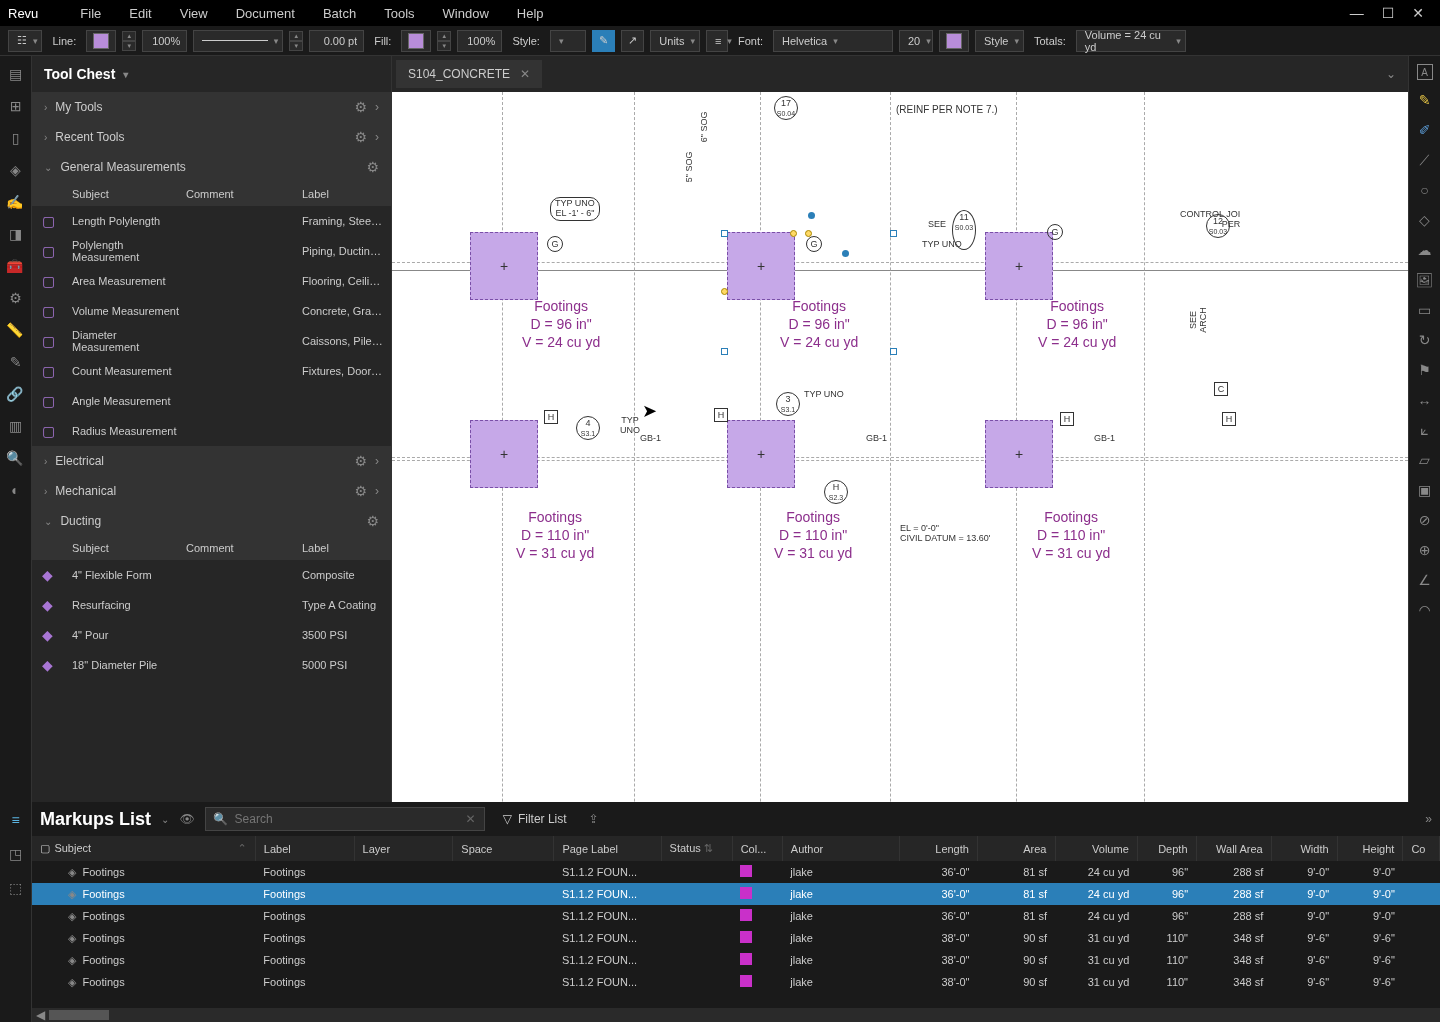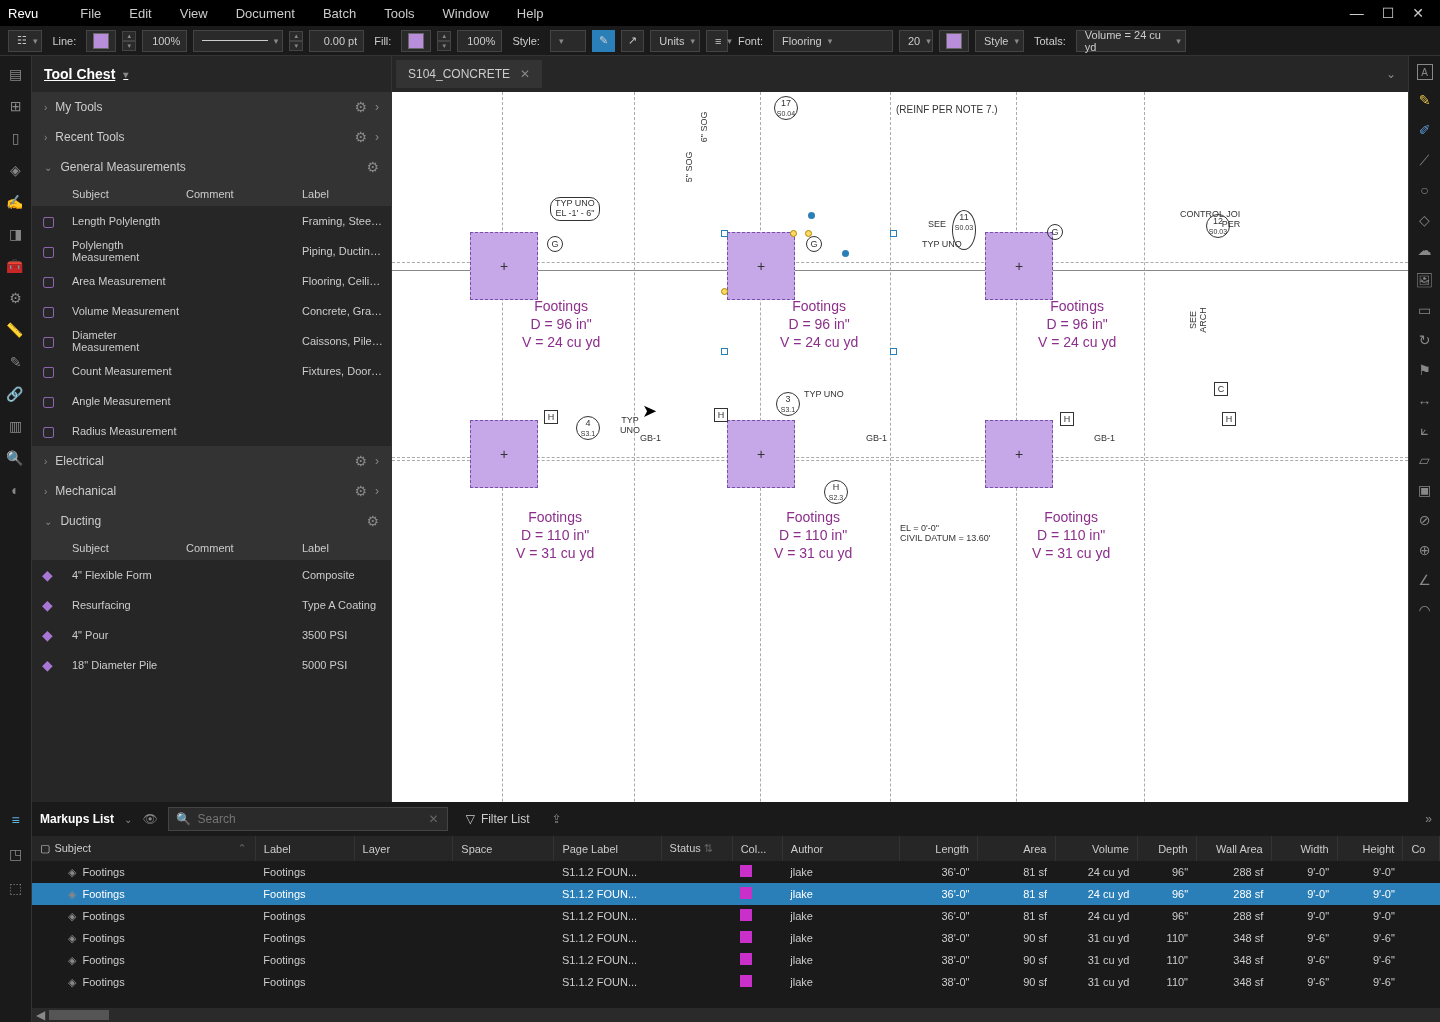--- a/index.html
+++ b/index.html
@@ -26,21 +26,21 @@
 
 .main { display: flex; height: calc(1022px - 56px); }
 
 
 .left-rail { width: 32px; background: #1a1a1a; display: flex; flex-direction: column; align-items: center; padding-top: 8px; gap: 12px; border-right: 1px solid #333; }
 .rail-icon { width: 20px; height: 20px; display: flex; align-items: center; justify-content: center; color: #888; cursor: pointer; font-size: 14px; }
 .rail-icon.active { color: #5bb3e0; }
 
 
 .tool-chest { width: 360px; background: #262626; display: flex; flex-direction: column; border-right: 1px solid #333; }
-.tc-header { height: 36px; background: #262626; display: flex; align-items: center; padding: 0 12px; color: #fff; font-size: 14px; font-weight: bold; text-decoration: underline; }
+.tc-header { height: 36px; background: #262626; display: flex; align-items: center; padding: 0 12px; color: #fff; font-size: 14px; font-weight: bold; }
 .tc-header::after { content: "▾"; margin-left: 8px; font-size: 10px; color: #888; }
 .tc-section { background: #333; display: flex; align-items: center; height: 30px; padding: 0 12px; color: #ccc; font-size: 12px; cursor: pointer; }
 .tc-section .chev { margin-right: 8px; font-size: 10px; color: #888; }
 .tc-section .gear { margin-left: auto; color: #888; font-size: 14px; }
 .tc-section .arrow { margin-left: 8px; color: #888; font-size: 12px; }
 .tc-grid-header { display: flex; background: #333; height: 24px; align-items: center; font-size: 11px; color: #ccc; padding-left: 40px; }
 .tc-grid-header .col-s { width: 114px; }
 .tc-grid-header .col-c { width: 116px; }
 .tc-grid-header .col-l { flex: 1; }
 .tc-row { display: flex; align-items: center; height: 28px; padding-left: 40px; font-size: 11px; color: #ccc; }
@@ -79,21 +79,21 @@
 .view-bar .status-text { margin-left: auto; color: #ccc; font-size: 12px; }
 
 
 .right-rail { width: 32px; background: #1a1a1a; display: flex; flex-direction: column; align-items: center; padding-top: 8px; gap: 10px; border-left: 1px solid #333; }
 
 
 .markups { position: absolute; left: 0; right: 0; bottom: 0; height: 220px; background: #1a1a1a; display: flex; }
 .markups-rail { width: 32px; background: #1a1a1a; display: flex; flex-direction: column; align-items: center; padding-top: 8px; gap: 14px; border-right: 1px solid #333; }
 .markups-main { flex: 1; display: flex; flex-direction: column; }
 .mk-header { height: 34px; display: flex; align-items: center; padding: 0 8px; gap: 10px; }
-.mk-header .title { color: #fff; font-size: 12px; font-weight: bold; }
+.mk-header .title { color: #fff; font-size: 18px; font-weight: bold; }
 .mk-header .search { background: #2a2a2a; border: 1px solid #444; height: 24px; width: 280px; display: flex; align-items: center; padding: 0 8px; color: #888; gap: 6px; }
 .mk-header .search input { background: transparent; border: none; color: #ccc; flex: 1; outline: none; font-size: 12px; }
 .mk-header .filter-btn { display: flex; align-items: center; gap: 6px; color: #ccc; cursor: pointer; margin-left: 8px; }
 .mk-header .expand { margin-left: auto; color: #888; cursor: pointer; }
 
 .mk-table { flex: 1; overflow: auto; }
 .mk-table table { width: 100%; border-collapse: collapse; font-size: 11px; }
 .mk-table th { background: #262626; color: #ccc; text-align: left; padding: 6px 8px; border-right: 1px solid #333; font-weight: normal; position: sticky; top: 0; white-space: nowrap; }
 .mk-table th.right { text-align: right; }
 .mk-table td { padding: 4px 8px; color: #ccc; white-space: nowrap; }
@@ -156,21 +156,21 @@
   <span class="tb-label">Style:</span>
   <span class="tb-drop" style="width:36px"></span>
   <span class="tb-btn" style="background:#2b7fb8;border-color:#2b7fb8">✎</span>
   <span class="tb-btn">↗</span>
   <span class="tb-drop">
       <span>Units</span>
     </span>
   <span class="tb-drop" style="width:22px">≡</span>
   <span class="tb-label">Font:</span>
   <span class="tb-drop" style="width:120px">
-      <span>Flooring</span>
+      <span>Helvetica</span>
     </span>
   <span class="tb-drop" style="width:34px">
       <span>20</span>
     </span>
   <span class="tb-btn">
       <span class="color-sw"></span>
     </span>
   <span class="tb-drop">
       <span>Style</span>
     </span>

